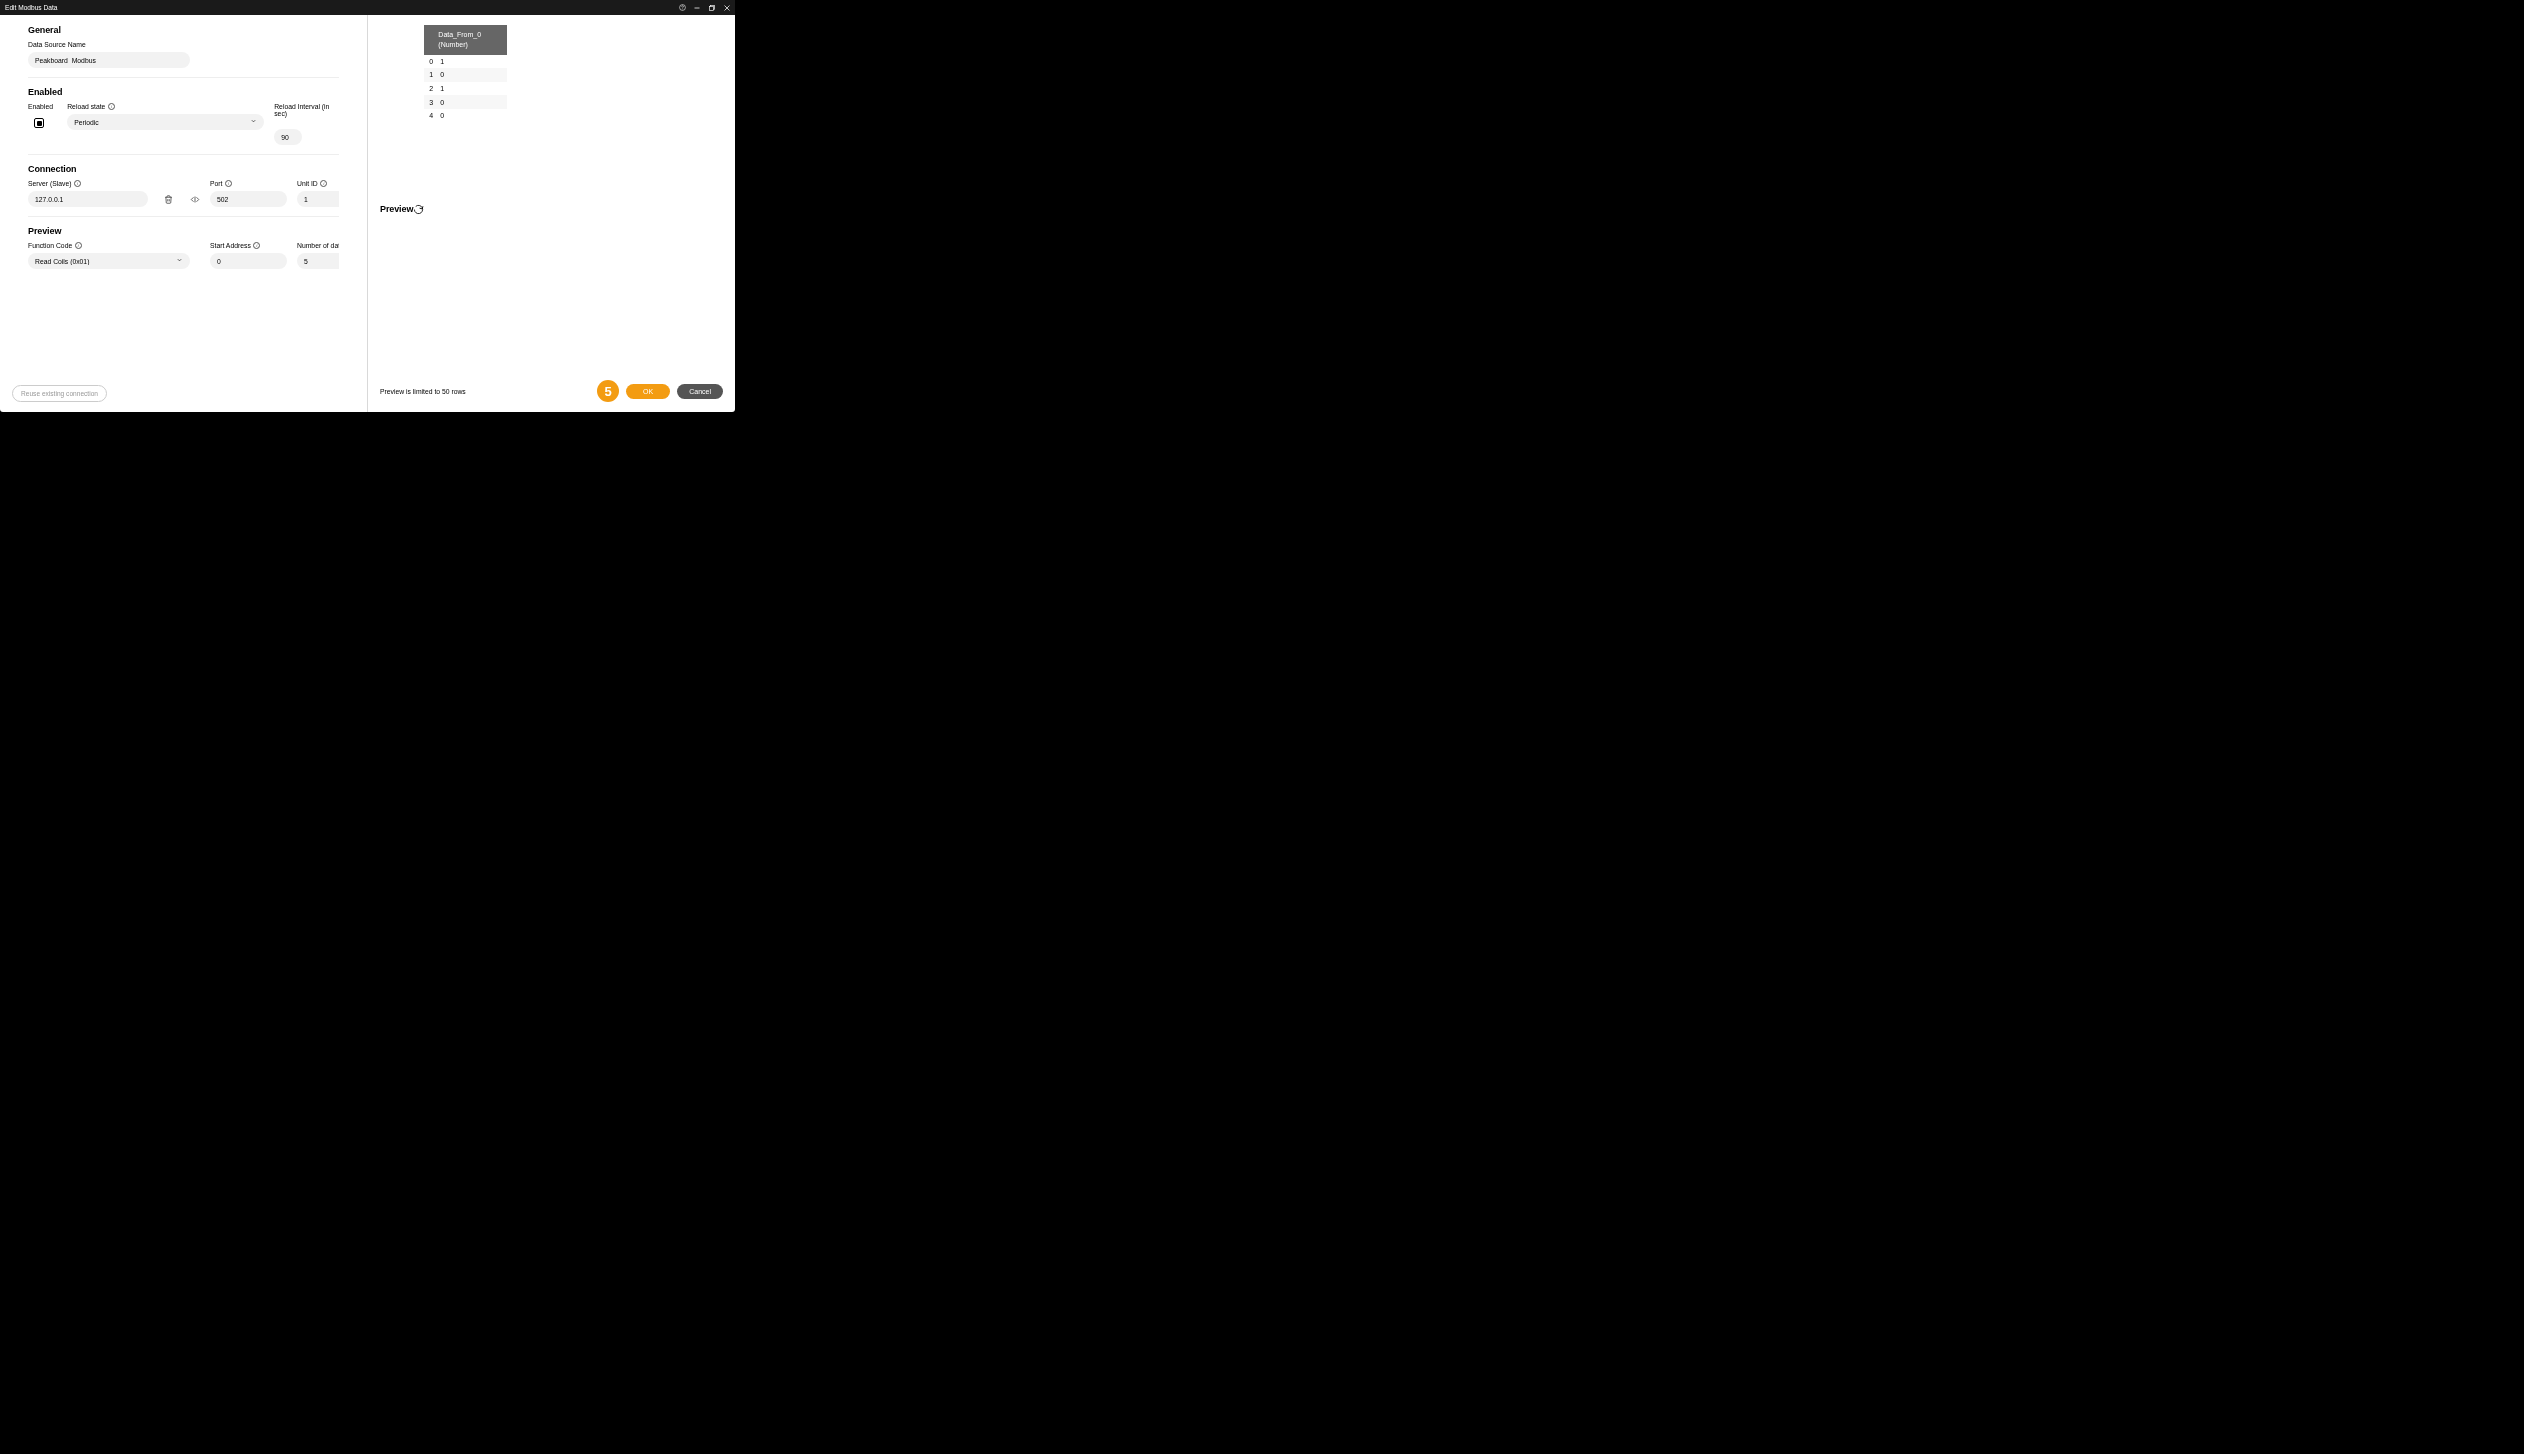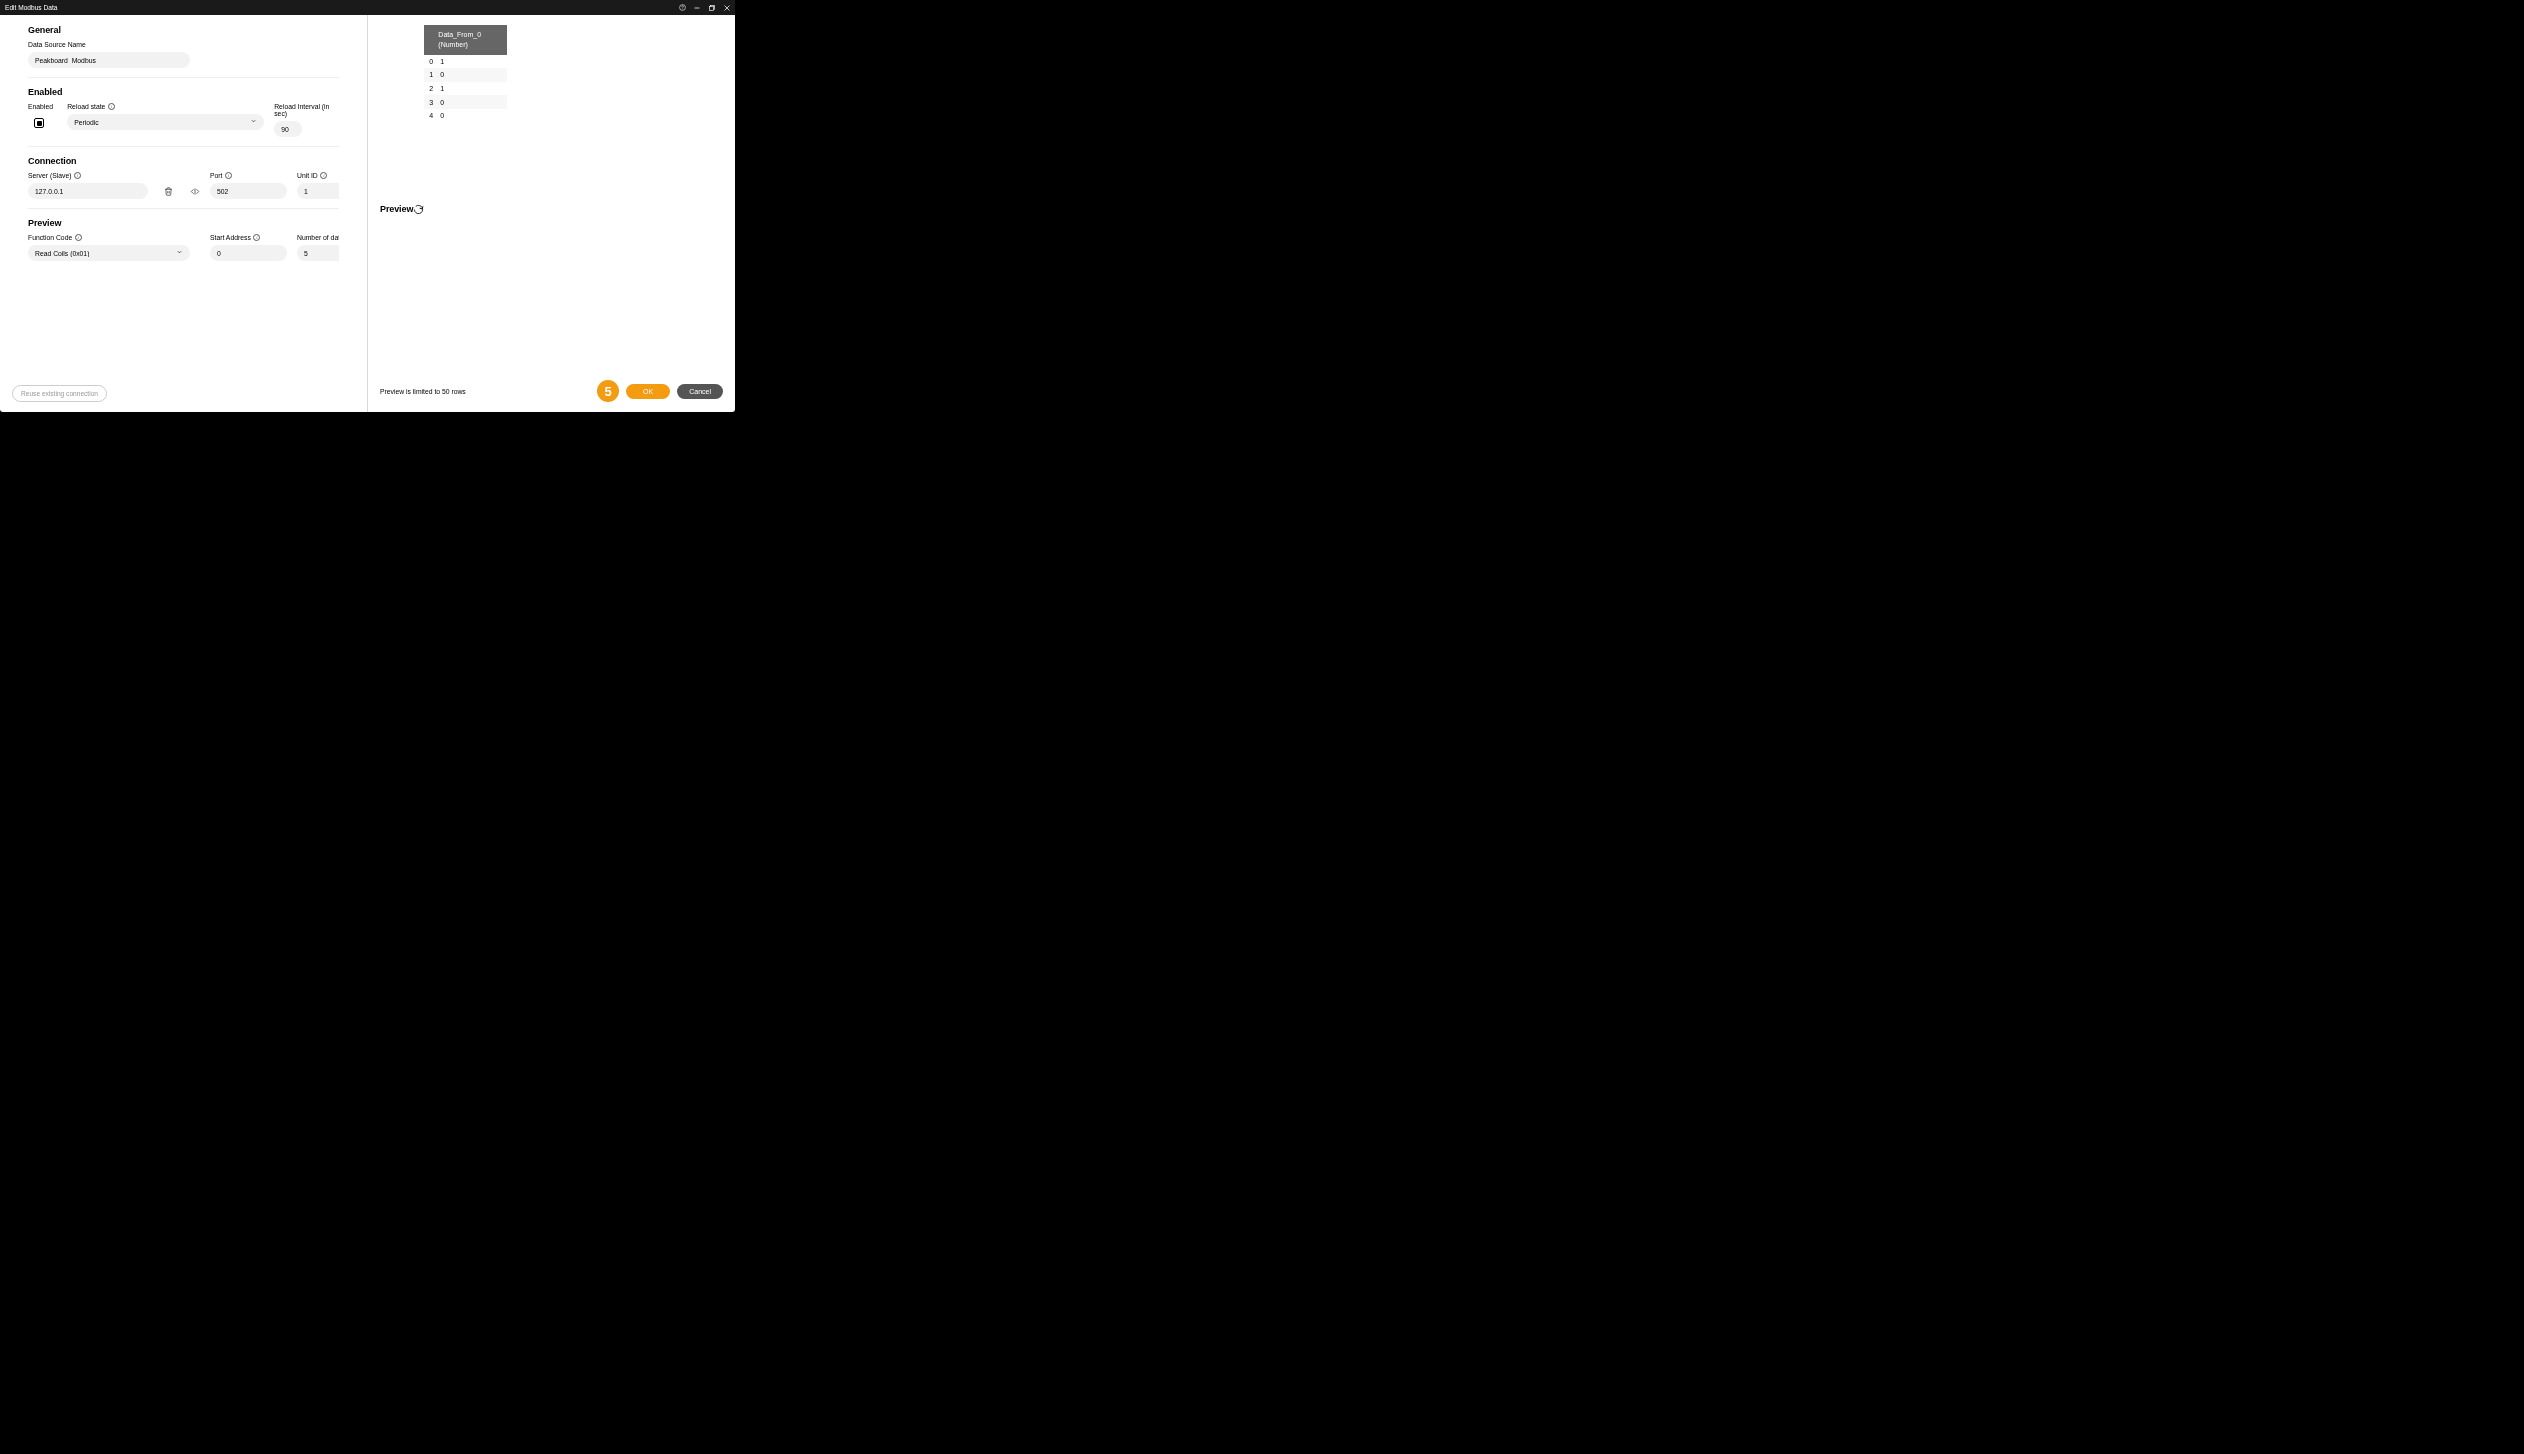--- a/index.html
+++ b/index.html
@@ -192,21 +192,21 @@
           </div>
           <div class="select-wrap" style="width:197px;">
             <input class="input-text" style="width: 197px;" readonly="" value="Periodic">
             <span class="chevron">
               <svg width="7" height="7" viewBox="0 0 24 24" fill="none" stroke="#000" stroke-width="2">
                   <polyline points="6 9 12 15 18 9"></polyline>
                 </svg>
             </span>
           </div>
         </div>
-        <div class="col" style="width:71px;">
+        <div class="col" style="width:71px;gap:8px;">
           <div class="label">Reload Interval (in sec)</div>
           <input class="input-text" style="width: 28px;" value="90">
         </div>
       </div>
       <hr class="divider">
 
       
       <div class="section-title">Connection</div>
       <div class="row">
         <div class="col" style="width:172px;">

